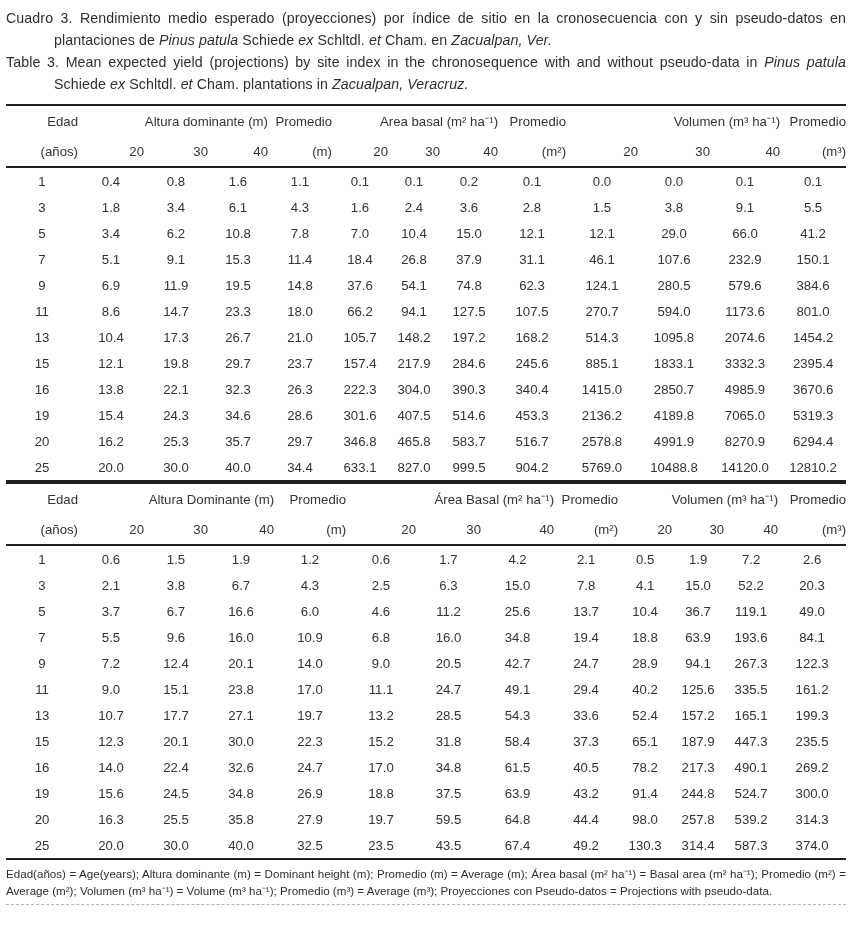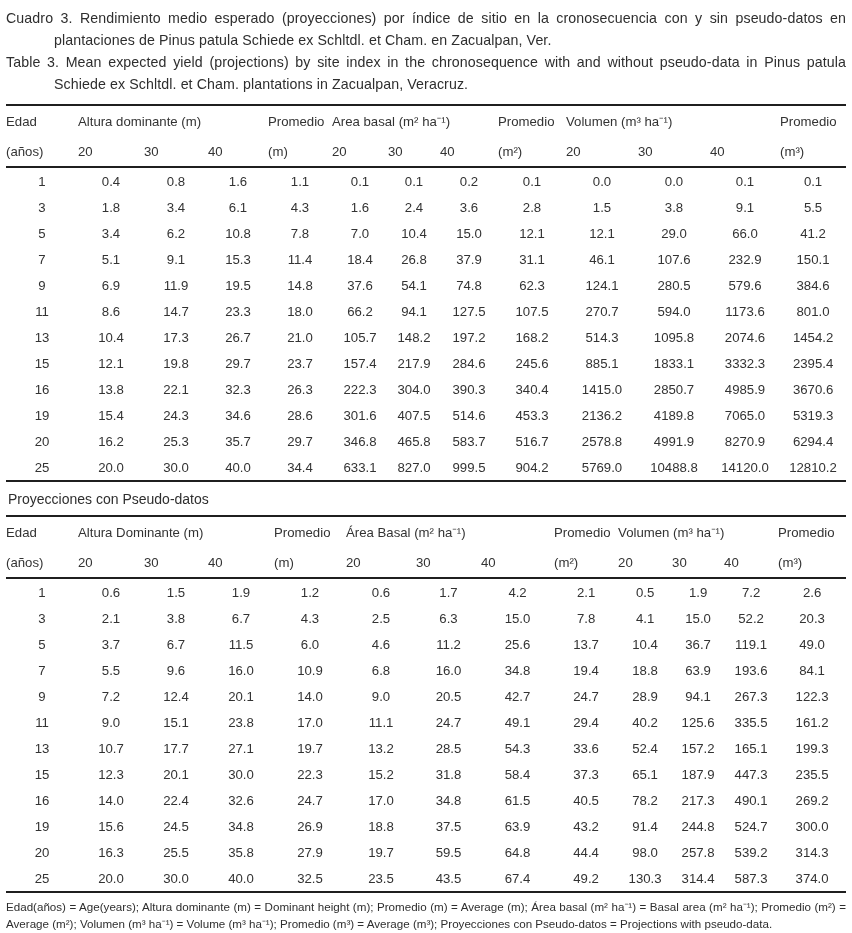--- a/index.html
+++ b/index.html
@@ -9,30 +9,30 @@
     color:#2f2f2f; overflow:hidden;
   }
   .page { padding:6px 6px 0 6px; }
   .caption {
     font-size:14.2px; line-height:21.5px; letter-spacing:0.1px;
     padding-left:48px; text-indent:-48px; text-align:justify;
     color:#2e2e2e;
   }
   .caption.es { margin:2px 0 1px 0; }
   .caption.en { margin:0 0 9px 0; }
-  .it { }
+  .it { font-style:italic; }
   table.t {
     border-collapse:collapse; table-layout:fixed; width:840px;
     border-top:2px solid #1f1f1f; border-bottom:2px solid #1f1f1f;
     font-size:13.2px; color:#333333;
   }
   table.t thead { border-bottom:2px solid #1f1f1f; }
   table.t th {
     font-weight:normal; height:30px; padding:0;
-    text-align:left; vertical-align:middle; white-space:nowrap;
+    text-align:right; vertical-align:middle; white-space:nowrap;
     color:#333333;
   }
   table.t td {
     height:26px; padding:0; text-align:center; vertical-align:middle;
     white-space:nowrap;
   }
   .section-label { font-size:14px; color:#2e2e2e; margin:9px 0 8px 2px; }
   .footnote {
     font-size:11.6px; line-height:16.5px; color:#2e2e2e;
     margin-top:6px; padding-bottom:5px; text-align:justify;
@@ -285,21 +285,20 @@
           <td>999.5</td>
           <td>904.2</td>
           <td>5769.0</td>
           <td>10488.8</td>
           <td>14120.0</td>
           <td>12810.2</td>
         </tr>
       </tbody>
   </table>
 
-  <div class="section-label">Proyecciones con Pseudo-datos</div>
 
   <table class="t">
     <colgroup>
       <col style="width:72px">
         <col style="width:66px">
         <col style="width:64px">
         <col style="width:66px">
       <col style="width:72px">
         <col style="width:70px">
         <col style="width:65px">
@@ -369,21 +368,21 @@
           <td>4.1</td>
           <td>15.0</td>
           <td>52.2</td>
           <td>20.3</td>
         </tr>
 
         <tr>
           <td>5</td>
           <td>3.7</td>
           <td>6.7</td>
-          <td>11.5</td>
+          <td>16.6</td>
           <td>6.0</td>
           <td>4.6</td>
           <td>11.2</td>
           <td>25.6</td>
           <td>13.7</td>
           <td>10.4</td>
           <td>36.7</td>
           <td>119.1</td>
           <td>49.0</td>
         </tr>

